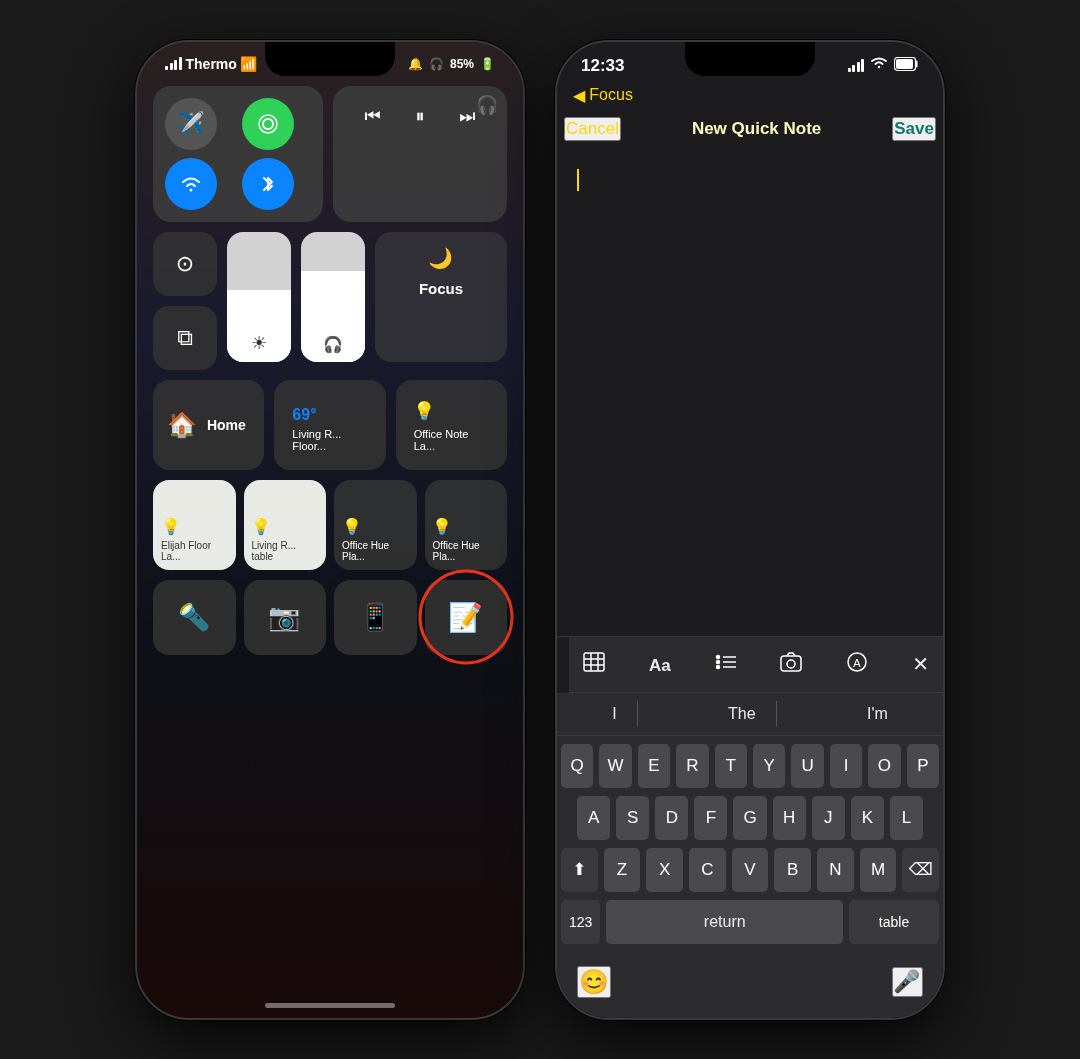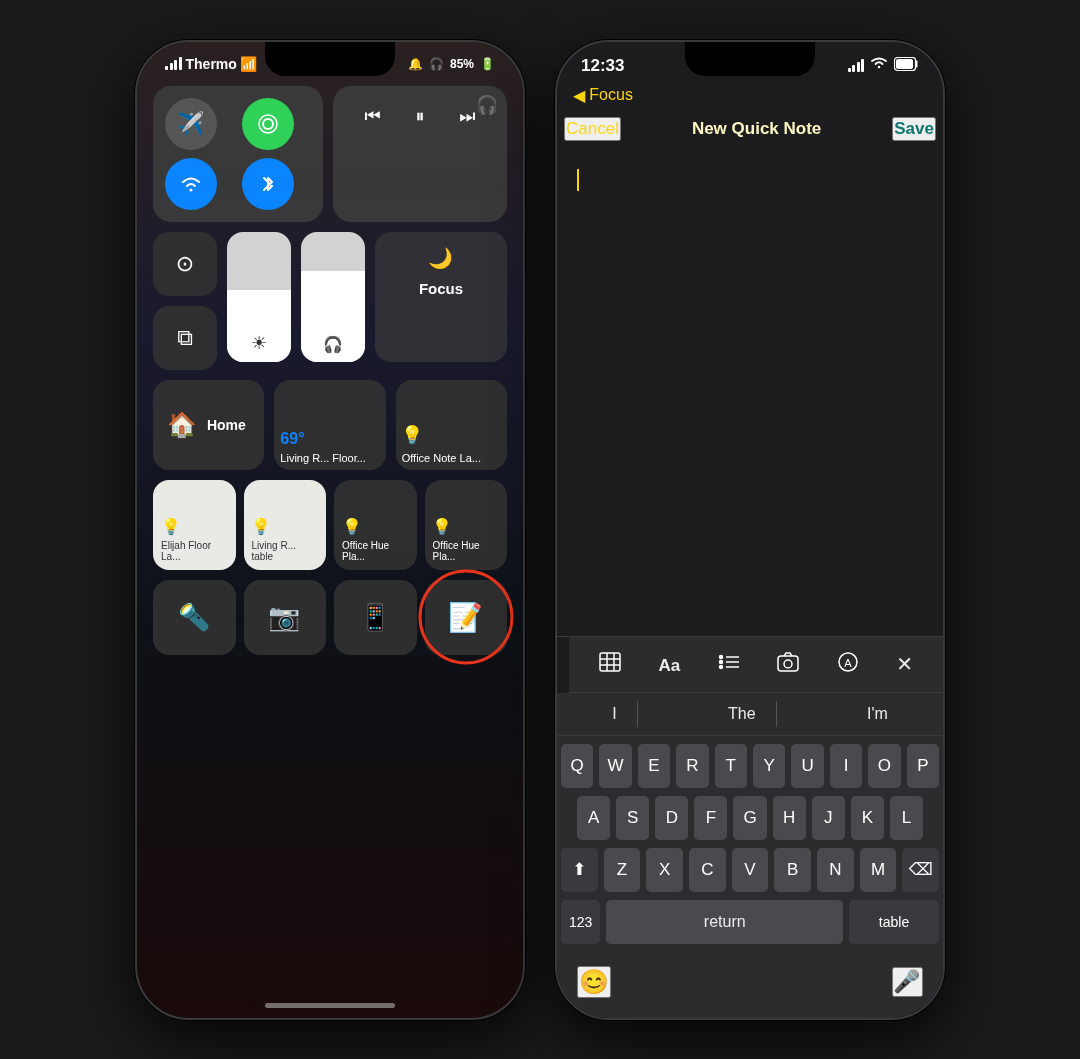--- a/index.html
+++ b/index.html
@@ -240,21 +240,21 @@
     }
 
     .cc-home-tile {
       background: rgba(50,50,50,0.9);
       border-radius: 16px;
       height: 90px;
       display: flex;
       flex-direction: column;
       align-items: flex-start;
       justify-content: flex-end;
-      padding: 6px;
+      padding: 18px;
       color: white;
       font-size: 11px;
       gap: 2px;
     }
 
     .cc-home-tile-wide {
       background: rgba(50,50,50,0.9);
       border-radius: 16px;
       height: 90px;
       display: flex;
@@ -420,21 +420,21 @@
     }
 
     @keyframes blink {
       0%, 100% { opacity: 1; }
       50% { opacity: 0; }
     }
 
     
     .qn-toolbar {
       background: #2c2c2e;
-      padding: 10px 24px;
+      padding: 10px 8px;
       display: flex;
       align-items: center;
       justify-content: space-between;
       border-bottom: 1px solid #3a3a3c;
       margin-left: 12px;
     }
 
     .qn-toolbar-btn {
       color: #ebebeb;
       font-size: 20px;

